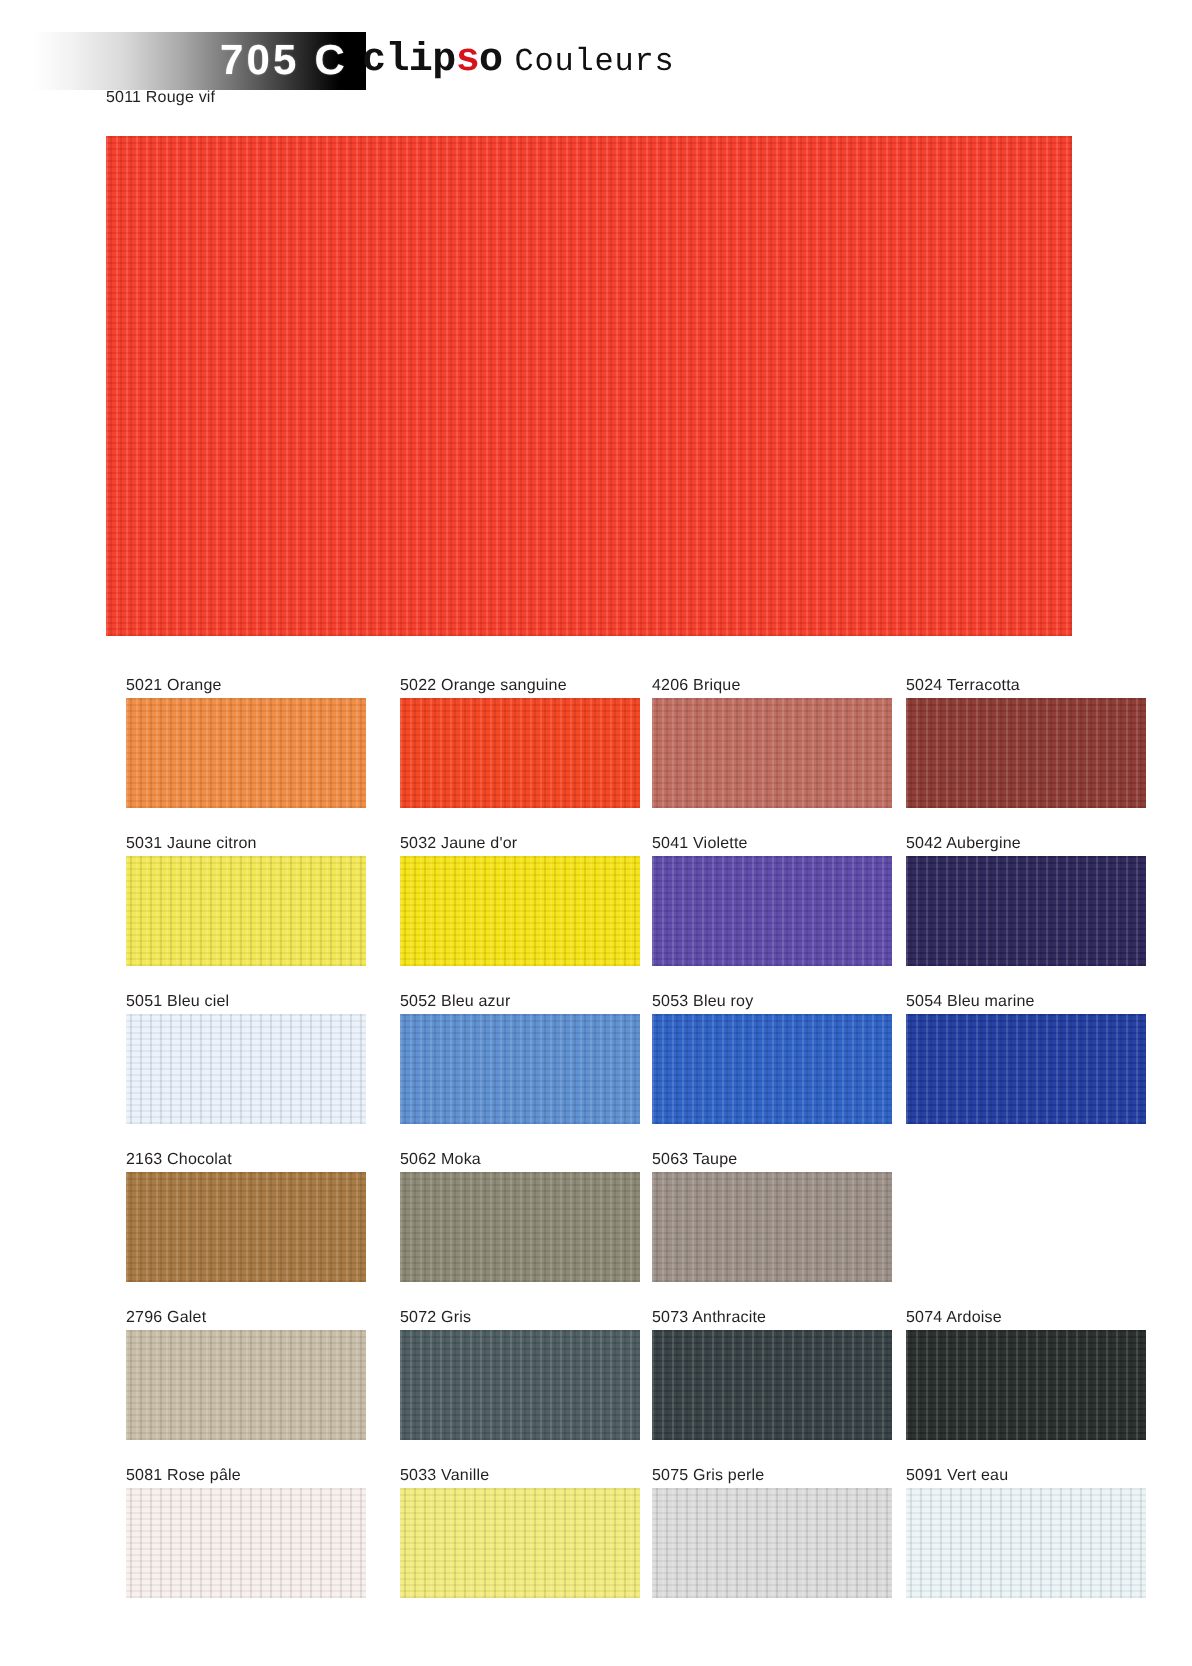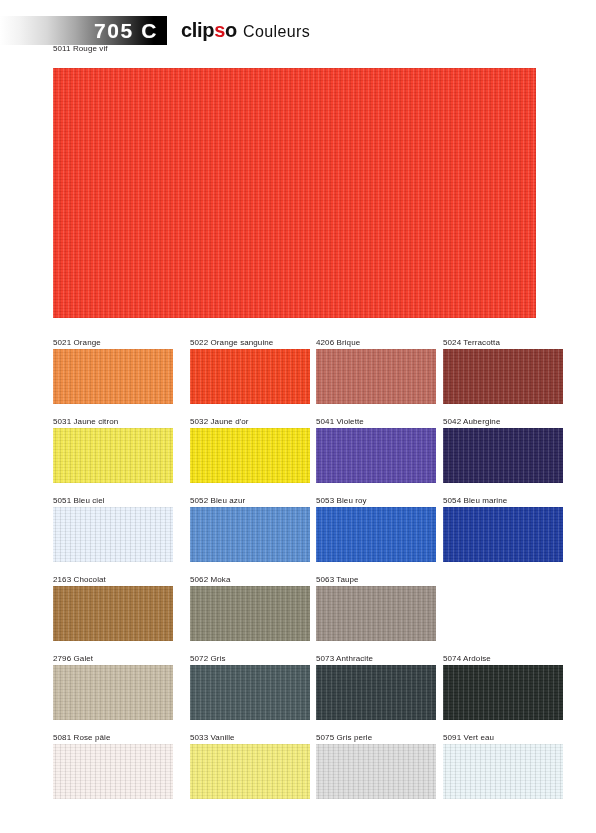--- a/index.html
+++ b/index.html
@@ -8,37 +8,37 @@
     background:#ffffff;
     font-family:"Liberation Sans", sans-serif;
     overflow:hidden;
   }
   .page { position:relative; width:596px; height:833px; background:#fff; }
 
   
   .header { position:absolute; left:0; top:0; width:596px; height:50px; }
 
   .code-badge {
-    position:absolute; left:0; top:16px;
+    position:absolute; left:16px; top:16px;
     width:167px; height:29px;
     background:linear-gradient(to right,#ffffff 0%,#f2f2f2 12%,#d8d8d8 28%,#a8a8a8 45%,#6d6d6d 62%,#343434 78%,#000000 92%,#000000 100%);
     display:flex; align-items:flex-end; justify-content:flex-end;
   }
   .code-badge-text {
     color:#ffffff;
     font-size:21px;
     font-weight:bold;
     letter-spacing:1.6px;
     padding-right:9px;
     line-height:29px;
     font-family:"Liberation Sans", sans-serif;
     text-shadow:0 0 1px rgba(255,255,255,0.35);
   }
 
-  .brand { position:absolute; left:181px; top:19px; height:24px; display:flex; align-items:baseline; }
+  .brand { position:absolute; left:181px; top:19px; height:24px; display:flex; align-items:baseline;font-family:Liberation Mono, monospace; }
   .brand-clip { font-size:20px; font-weight:bold; color:#111111; letter-spacing:-0.3px; }
   .brand-s    { font-size:20px; font-weight:bold; color:#d8121a; letter-spacing:-0.3px; }
   .brand-o    { font-size:20px; font-weight:bold; color:#111111; letter-spacing:-0.3px; }
   .brand-word { font-size:16px; font-weight:normal; color:#111111; margin-left:6px; letter-spacing:0.4px; }
 
   
   .swatch {
     position:relative;
     overflow:hidden;
   }
@@ -72,21 +72,21 @@
   .hero-label {
     position:absolute; left:53px; top:44px;
     font-size:8px; color:#231f20; letter-spacing:0.1px; white-space:nowrap;
   }
   .hero-swatch {
     position:absolute; left:53px; top:68px;
     width:483px; height:250px;
   }
 
   
-  .grid { position:absolute; left:0; top:336px; width:503px; }
+  .grid { position:absolute; left:10px; top:336px; width:503px; }
   .grid-row { position:relative; height:79px; }
   .cell { position:absolute; top:0; width:120px; }
   .cell-label {
     font-size:8px; color:#231f20; letter-spacing:0.1px;
     white-space:nowrap; height:13px; line-height:13px;
   }
   .cell-swatch { width:120px; height:55px; }
 
   .col0 { left:53px; }
   .col1 { left:190px; }

